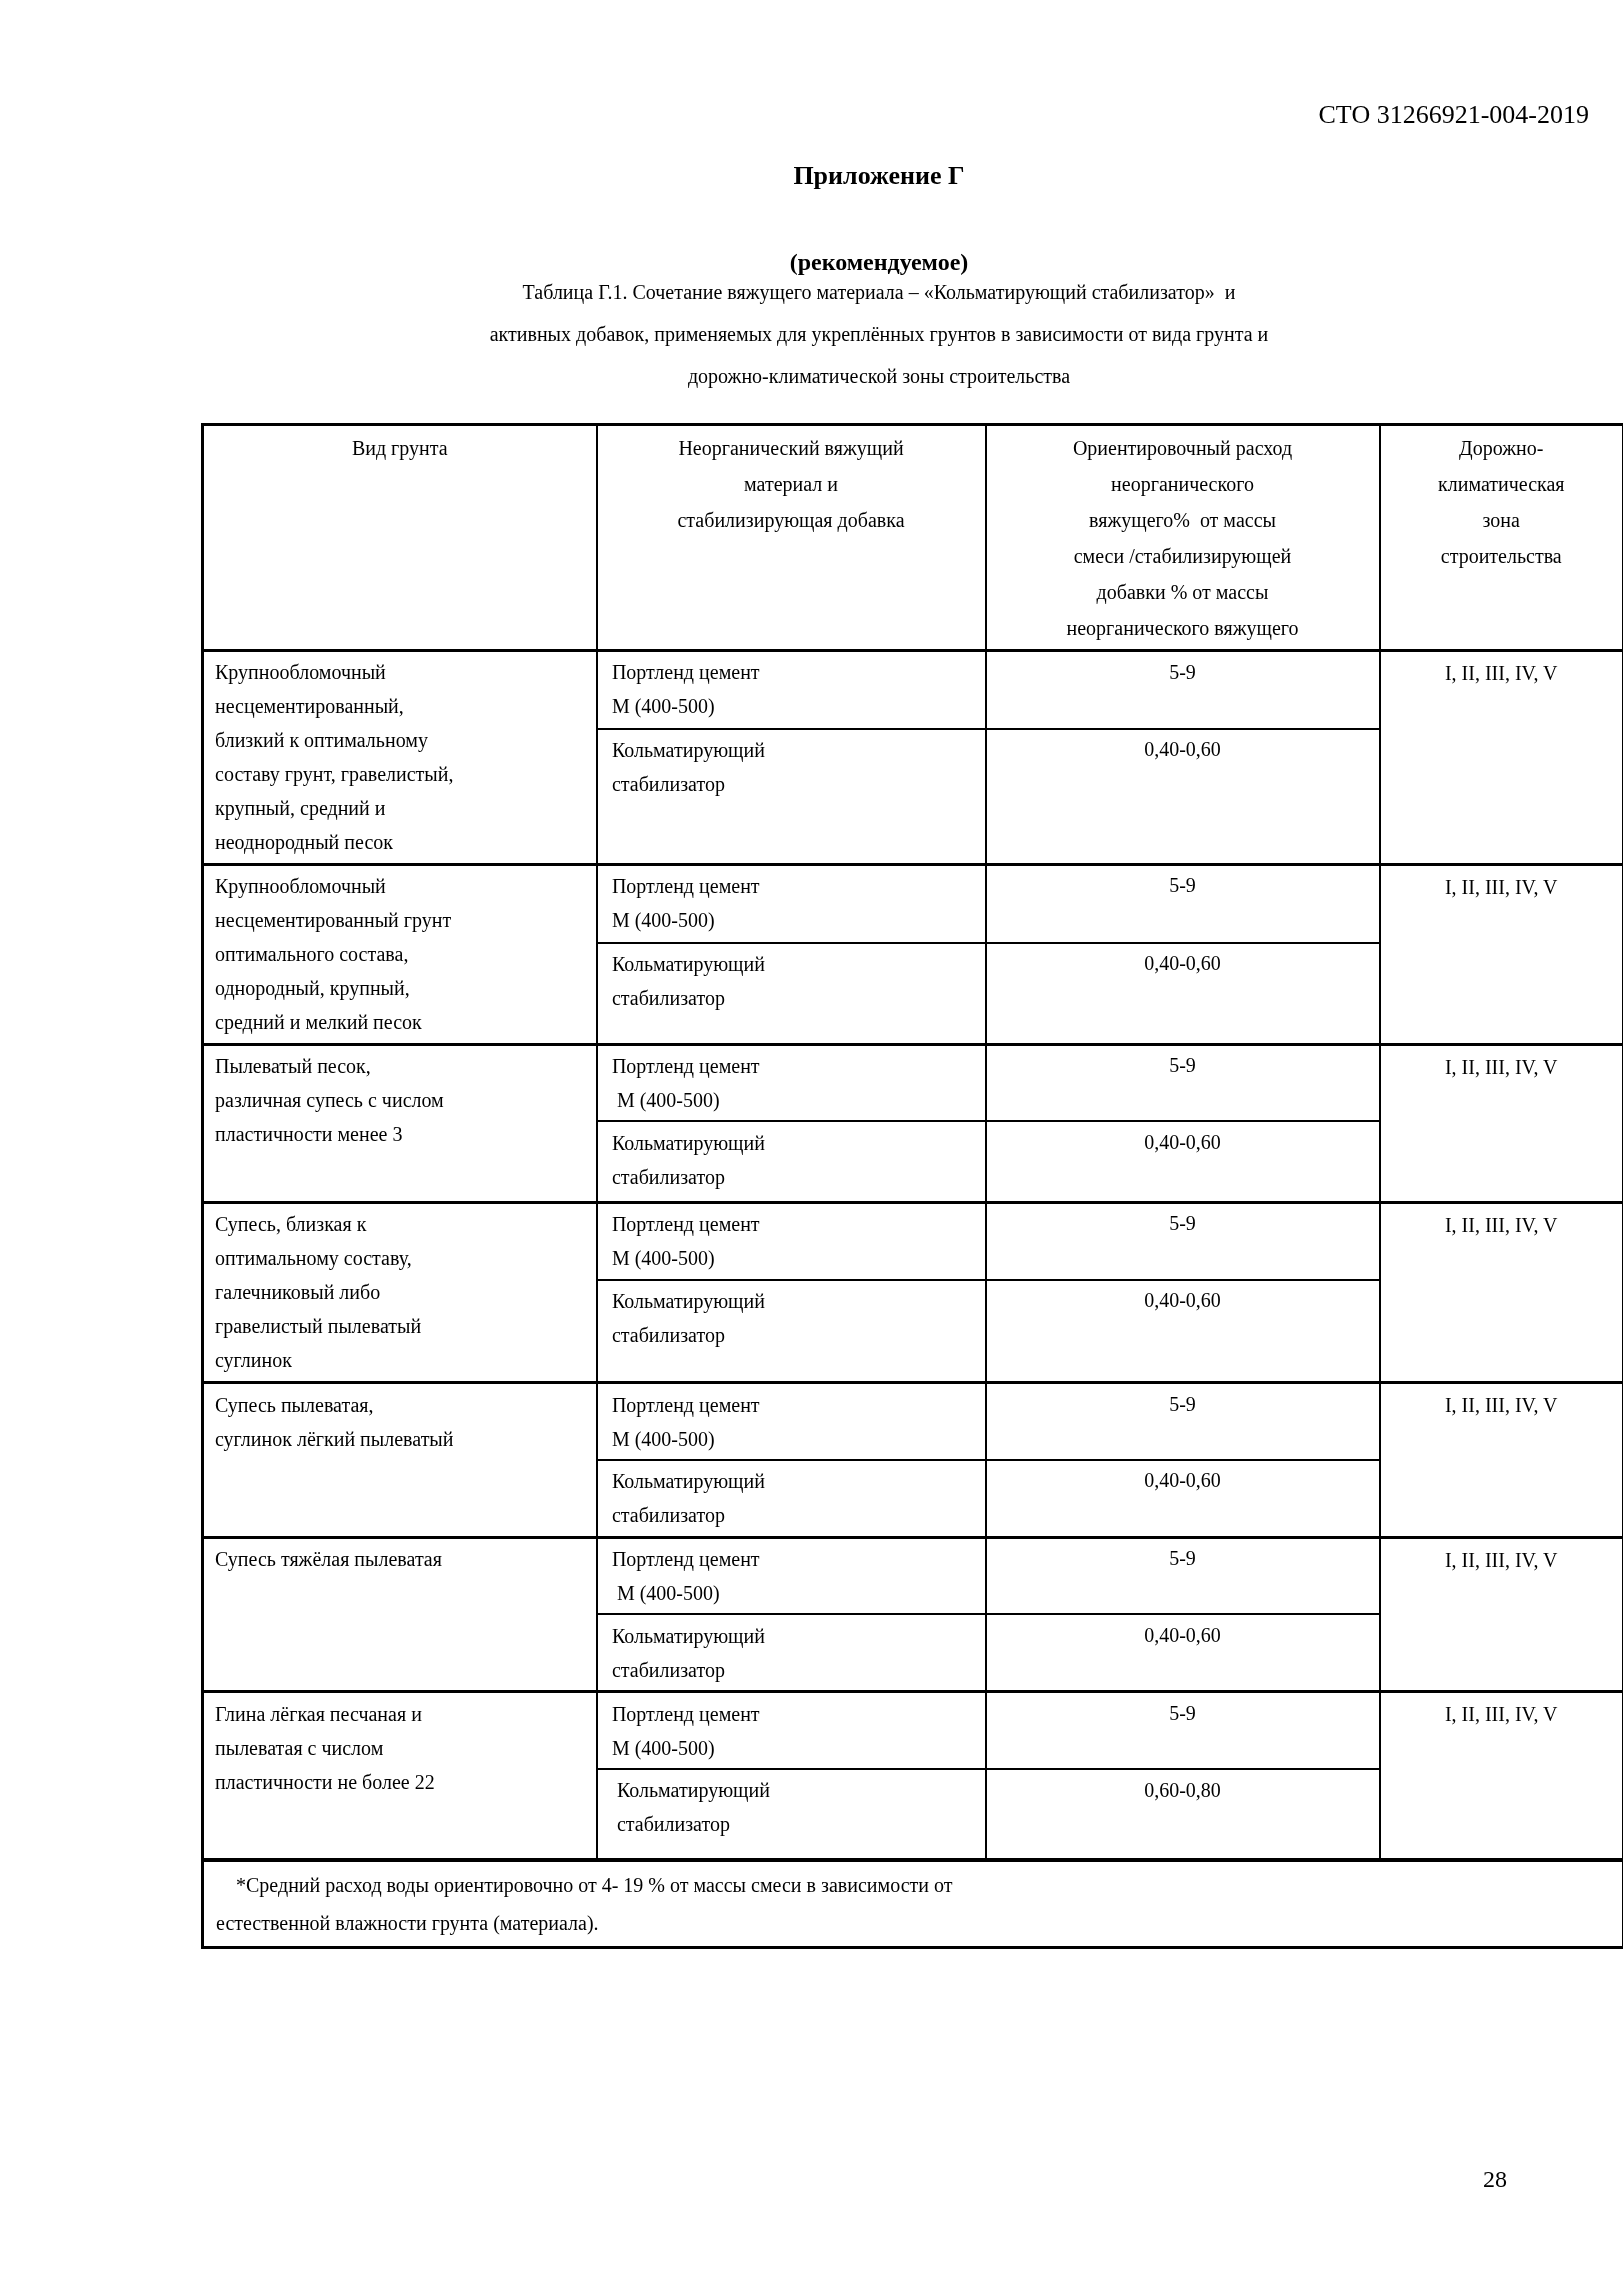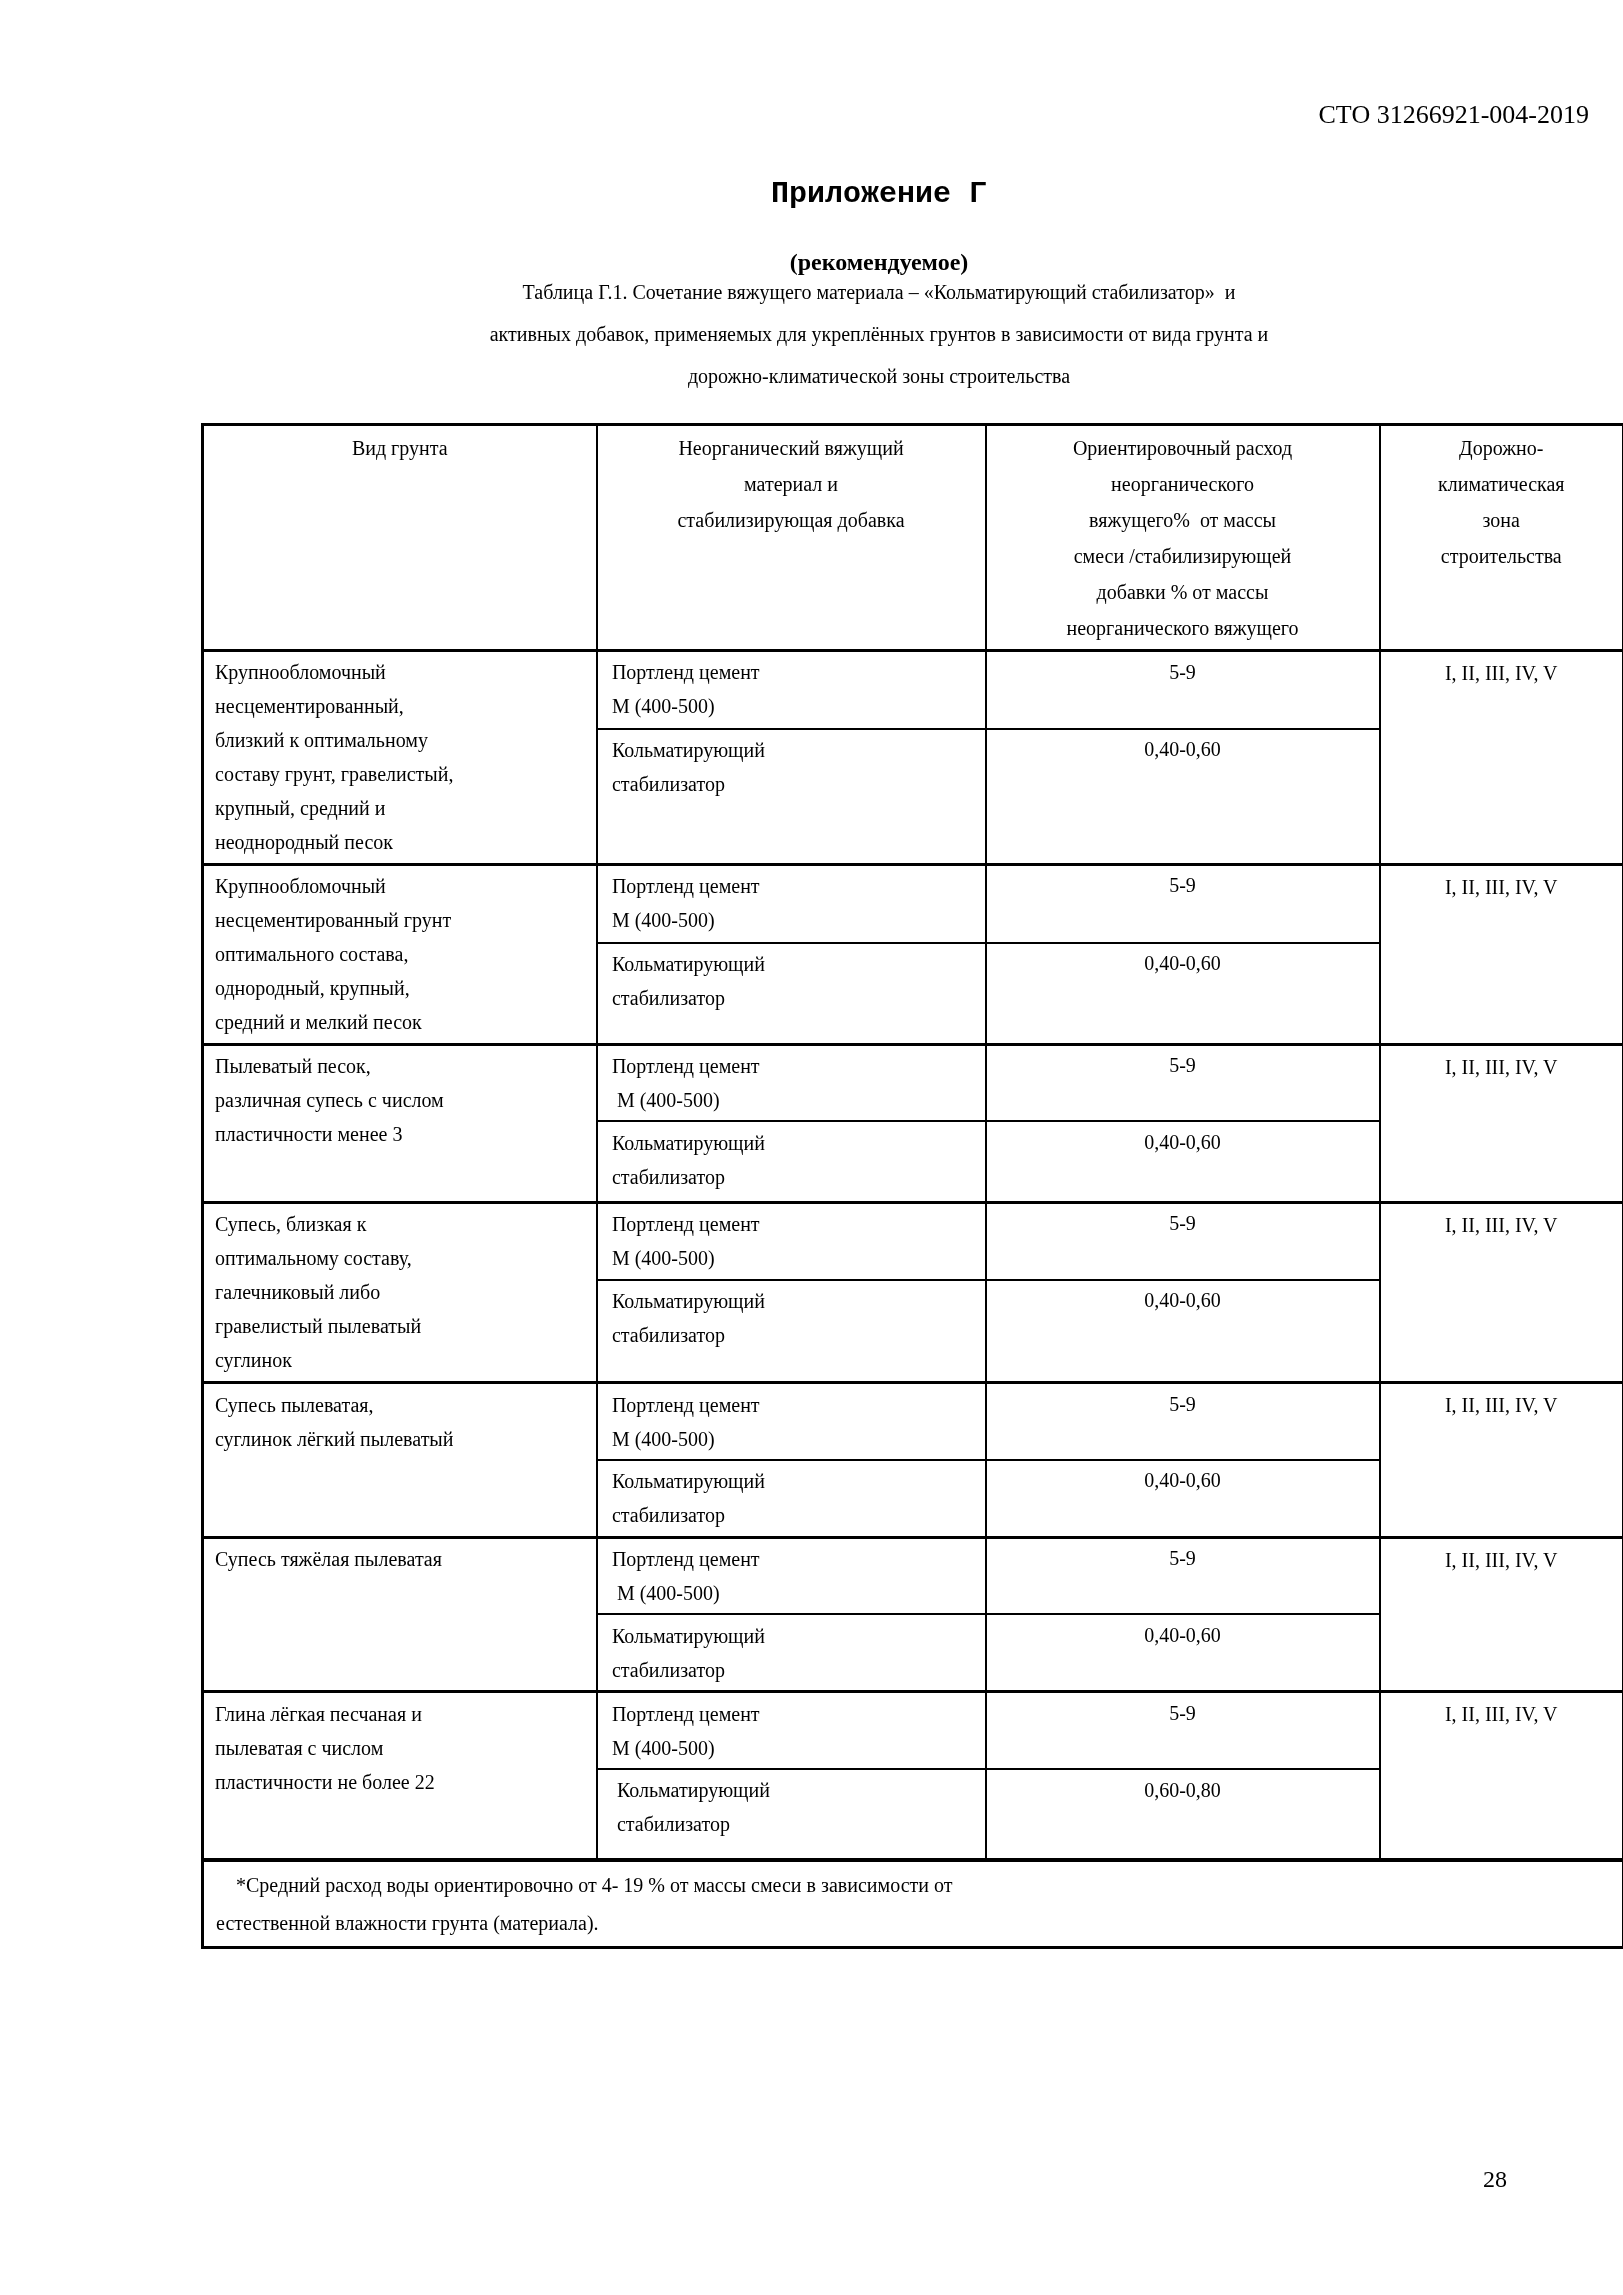--- a/index.html
+++ b/index.html
@@ -7,21 +7,21 @@
     width:1623px;height:2295px;position:relative;background:#ffffff;
     font-family:"Liberation Serif","DejaVu Serif",serif;color:#000;
   }
   .page{position:absolute;inset:0;padding-left:31px;}
   .content-col{position:absolute;left:169px;width:1420px;}
   .doc-number{
     top:98px;text-align:right;padding-right:59px;
     font-size:26px;line-height:34px;white-space:pre;
   }
   .appendix-title{
-    top:177px;text-align:center;font-weight:bold;font-size:30px;line-height:34px;font-family:Liberation Mono, monospace;
+    top:159px;text-align:center;font-weight:bold;font-size:26px;line-height:34px;
   }
   .appendix-subtitle{
     top:203px;text-align:center;font-weight:bold;font-size:24px;line-height:32px;margin-top:43px;
   }
   .table-caption{
     top:271px;text-align:center;font-size:20px;line-height:42px;white-space:pre-wrap;
   }
   table.main{
     position:absolute;left:169px;top:423px;width:1420px;
     border-collapse:collapse;table-layout:fixed;

